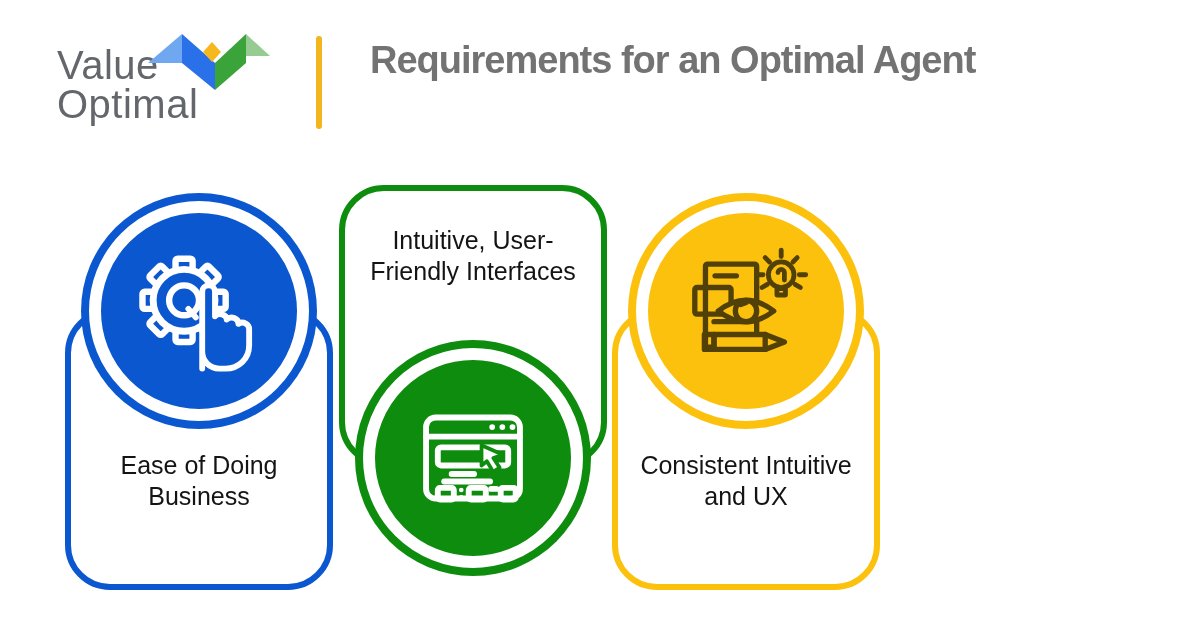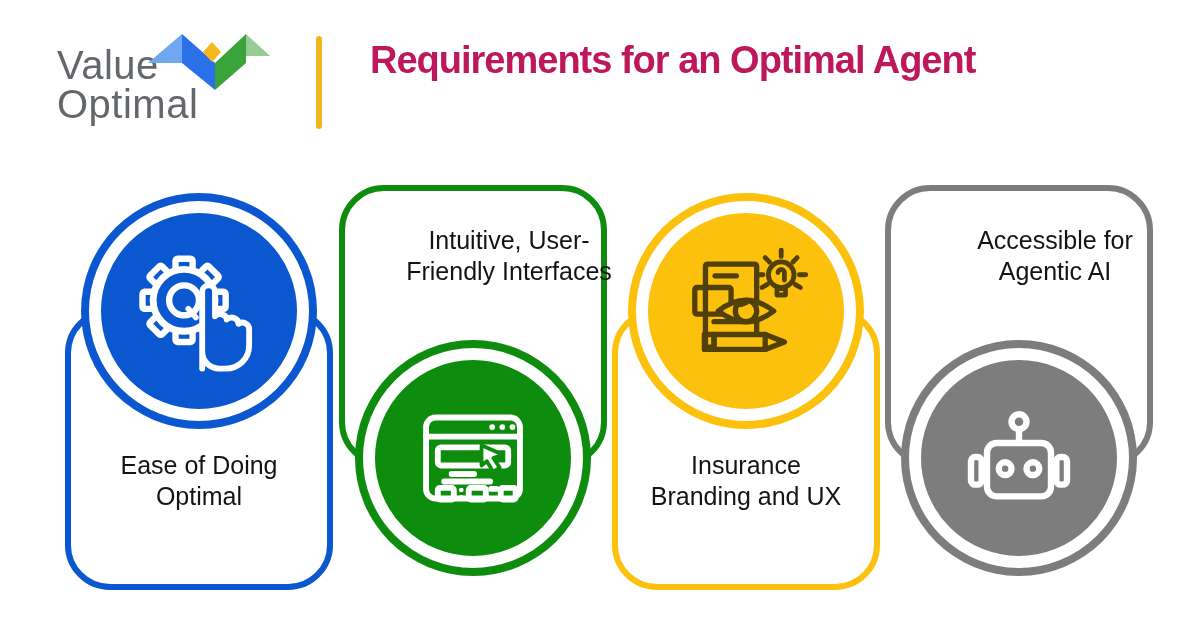--- a/index.html
+++ b/index.html
@@ -33,21 +33,21 @@
   .card.circle-top .circle{top:-113px;}
   .card.circle-bottom .circle{bottom:-107px;}
   .card .icon{width:128px;height:128px;color:var(--icon-c);}
   .card .icon svg{width:100%;height:100%;display:block;}
   .card .label{
     position:absolute;left:50%;transform:translateX(-50%);
     width:214px;text-align:center;
     font-size:25px;font-weight:500;line-height:1.24;color:#141414;
   }
   .card.circle-top .label{top:136px;}
-  .card.circle-bottom .label{top:34px;margin-left:36px;}
+  .card.circle-bottom .label{top:34px;}
   #card-1{left:65px;top:308px;}
   #card-2{left:339px;top:185px;}
   #card-3{left:612px;top:308px;}
   #card-4{left:885px;top:185px;}
 </style>
 </head>
 <body>
 
 <div class="canvas">
 
@@ -59,21 +59,21 @@
   <svg class="logo-mark" viewBox="0 0 128 64">
     <polygon points="2,33 36,4 36,33" style="fill: rgb(111, 167, 240);"></polygon>
     <polygon points="36,4 69,33 69,60 36,33" style="fill: rgb(42, 112, 232);"></polygon>
     <polygon points="69,33 100,4 100,33 69,60" style="fill: rgb(58, 163, 58);"></polygon>
     <polygon points="100,4 124,26 100,26" style="fill: rgb(150, 204, 146);"></polygon>
     <polygon points="66,12 75,22 66,32 57,22" style="fill: rgb(246, 184, 29);"></polygon>
   </svg>
 
   <div class="divider" style="background-color: rgb(242, 181, 30);"></div>
 
-  <div class="title" style="color: #be185d;">
+  <div class="title" style="color: #737373;">
     <div>Requirements for an Optimal Agent</div>
   </div>
 
   <div class="card circle-top" id="card-1" style="--c: #0b57d0; --icon-c: #ffffff;">
     <div class="circle">
       <div class="icon">
         <svg viewBox="0 0 120 120">
           <g transform="translate(46,50)">
             <g fill="var(--c)" stroke="currentColor" stroke-width="6" stroke-linejoin="round">
               <rect x="-8" y="-39" width="16" height="12" rx="2"></rect>
@@ -86,21 +86,21 @@
               <rect x="-8" y="-39" width="16" height="12" rx="2" transform="rotate(315)"></rect>
             </g>
             <circle r="29" fill="var(--c)" stroke="currentColor" stroke-width="6.5"></circle>
             <circle r="14" fill="none" stroke="currentColor" stroke-width="6"></circle>
           </g>
           <path d="M57,66 l-7,-8" fill="none" stroke="currentColor" stroke-width="5.5" stroke-linecap="round"></path>
           <path d="M63,114 V42 a6,6 0 0 1 12,0 v23 c3,-4 11,-2 11,3 c4,-4 11,-1 11,4 c4,-3 10,0 10,5 v15 c0,13 -10,22 -22,22 h-6 c-9,0 -16,-7 -16,-16 z" fill="var(--c)" stroke="currentColor" stroke-width="5.5" stroke-linecap="round" stroke-linejoin="round"></path>
         </svg>
       </div>
     </div>
-    <div class="label">Ease of Doing Optimal</div>
+    <div class="label">Ease of Doing Business</div>
   </div>
 
   <div class="card circle-bottom" id="card-2" style="--c: #0e8c0e; --icon-c: #ffffff;">
     <div class="circle">
       <div class="icon">
         <svg viewBox="0 0 120 120" fill="none" stroke="currentColor" stroke-width="5.5" stroke-linecap="round" stroke-linejoin="round">
           <rect x="16" y="22" width="88" height="76" rx="9"></rect>
           <line x1="16" y1="40" x2="104" y2="40"></line>
           <circle cx="78" cy="31" r="2.7" fill="currentColor" stroke="none"></circle>
           <circle cx="87.5" cy="31" r="2.7" fill="currentColor" stroke="none"></circle>
@@ -143,33 +143,17 @@
             <line x1="82" y1="14" x2="78" y2="10"></line>
             <line x1="104" y1="14" x2="108" y2="10"></line>
             <line x1="76" y1="26" x2="70" y2="26"></line>
             <line x1="110" y1="26" x2="116" y2="26"></line>
             <line x1="80" y1="35" x2="75" y2="38"></line>
             <line x1="106" y1="35" x2="111" y2="38"></line>
           </g>
         </svg>
       </div>
     </div>
-    <div class="label">Insurance Branding and UX</div>
+    <div class="label">Consistent Intuitive and UX</div>
   </div>
 
-  <div class="card circle-bottom" id="card-4" style="--c: #7d7d7d; --icon-c: #ffffff;">
-    <div class="circle">
-      <div class="icon">
-        <svg viewBox="0 0 120 120" fill="none" stroke="currentColor" stroke-width="6" stroke-linecap="round" stroke-linejoin="round">
-          <rect x="30" y="46" width="60" height="50" rx="9"></rect>
-          <line x1="60" y1="46" x2="60" y2="34"></line>
-          <circle cx="60" cy="26" r="7"></circle>
-          <circle cx="47" cy="70" r="6"></circle>
-          <circle cx="73" cy="70" r="6"></circle>
-          <rect x="15" y="59" width="10" height="26" rx="4"></rect>
-          <rect x="95" y="59" width="10" height="26" rx="4"></rect>
-        </svg>
-      </div>
-    </div>
-    <div class="label">Accessible for Agentic AI</div>
-  </div>
 
 </div>
 
 </body></html>

